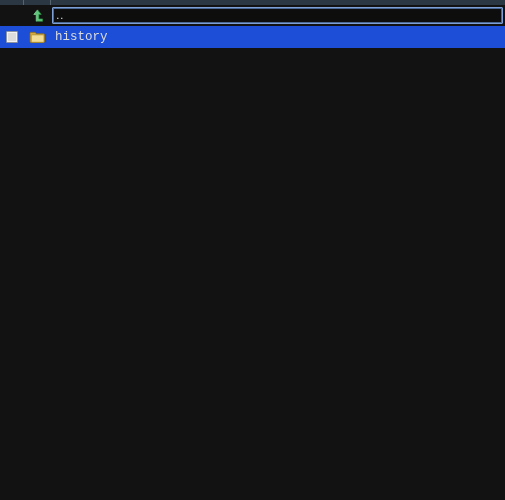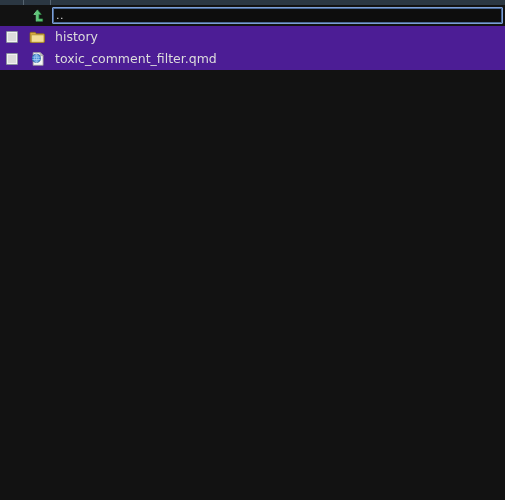--- a/index.html
+++ b/index.html
@@ -92,22 +92,23 @@
     left: 0;
     width: 505px;
     background: #121212;
   }
 
   .file-row {
     position: relative;
     height: 22px;
     display: flex;
     align-items: center;
-    background: #4c1d95;
+    background: #1d4ed8;
     cursor: default;
+    font-family: Liberation Mono, monospace;
   }
 
   .cb-cell {
     width: 24px;
     min-width: 24px;
     display: flex;
     align-items: center;
     justify-content: center;
   }
   .checkbox {
@@ -178,33 +179,16 @@
         <span>
           <svg width="17" height="15" viewBox="0 0 17 15" aria-hidden="true">
             <path d="M1 3.2 C1 2.6 1.3 2.3 1.9 2.3 L6.1 2.3 L7.4 3.8 L14.6 3.8 C15.2 3.8 15.5 4.1 15.5 4.7 L15.5 11.6 C15.5 12.2 15.2 12.5 14.6 12.5 L1.9 12.5 C1.3 12.5 1 12.2 1 11.6 Z" fill="#d8a93f" stroke="#8a6a18" stroke-width="0.8" stroke-linejoin="round"></path>
             <path d="M2.2 5.6 C2.2 5.1 2.5 4.8 3 4.8 L14.2 4.8 C14.7 4.8 15 5.1 15 5.6 L15 11.5 C15 12 14.7 12.3 14.2 12.3 L3 12.3 C2.5 12.3 2.2 12 2.2 11.5 Z" fill="#f2dd96" stroke="#a98a2a" stroke-width="0.8" stroke-linejoin="round"></path>
           </svg>
         </span>
       </div>
       <div class="name-cell">history</div>
     </div>
 
-    <div class="file-row">
-      <div class="cb-cell">
-        <div class="checkbox"></div>
-      </div>
-      <div class="icon-cell">
-        <span>
-          <svg width="16" height="16" viewBox="0 0 16 16" aria-hidden="true">
-            <path d="M3.1 1.6 L10.1 1.6 L13.1 4.6 L13.1 14.3 L3.1 14.3 Z" fill="#f4f4f4" stroke="#9a9a9a" stroke-width="0.8" stroke-linejoin="round"></path>
-            <path d="M10.1 1.6 L10.1 4.6 L13.1 4.6 Z" fill="#cfcfcf" stroke="#9a9a9a" stroke-width="0.7"></path>
-            <circle cx="6.4" cy="7.3" r="4.1" fill="#3f86d8" stroke="#1e5793" stroke-width="0.7"></circle>
-            <ellipse cx="6.4" cy="7.3" rx="1.8" ry="4.1" fill="none" stroke="#bcdcf7" stroke-width="0.6"></ellipse>
-            <path d="M2.4 6.2 L10.4 6.2 M2.4 8.5 L10.4 8.5 M6.4 3.2 L6.4 11.4" fill="none" stroke="#bcdcf7" stroke-width="0.6"></path>
-          </svg>
-        </span>
-      </div>
-      <div class="name-cell">toxic_comment_filter.qmd</div>
-    </div>
 
 
   </div>
 </div>
 
 </body></html>

